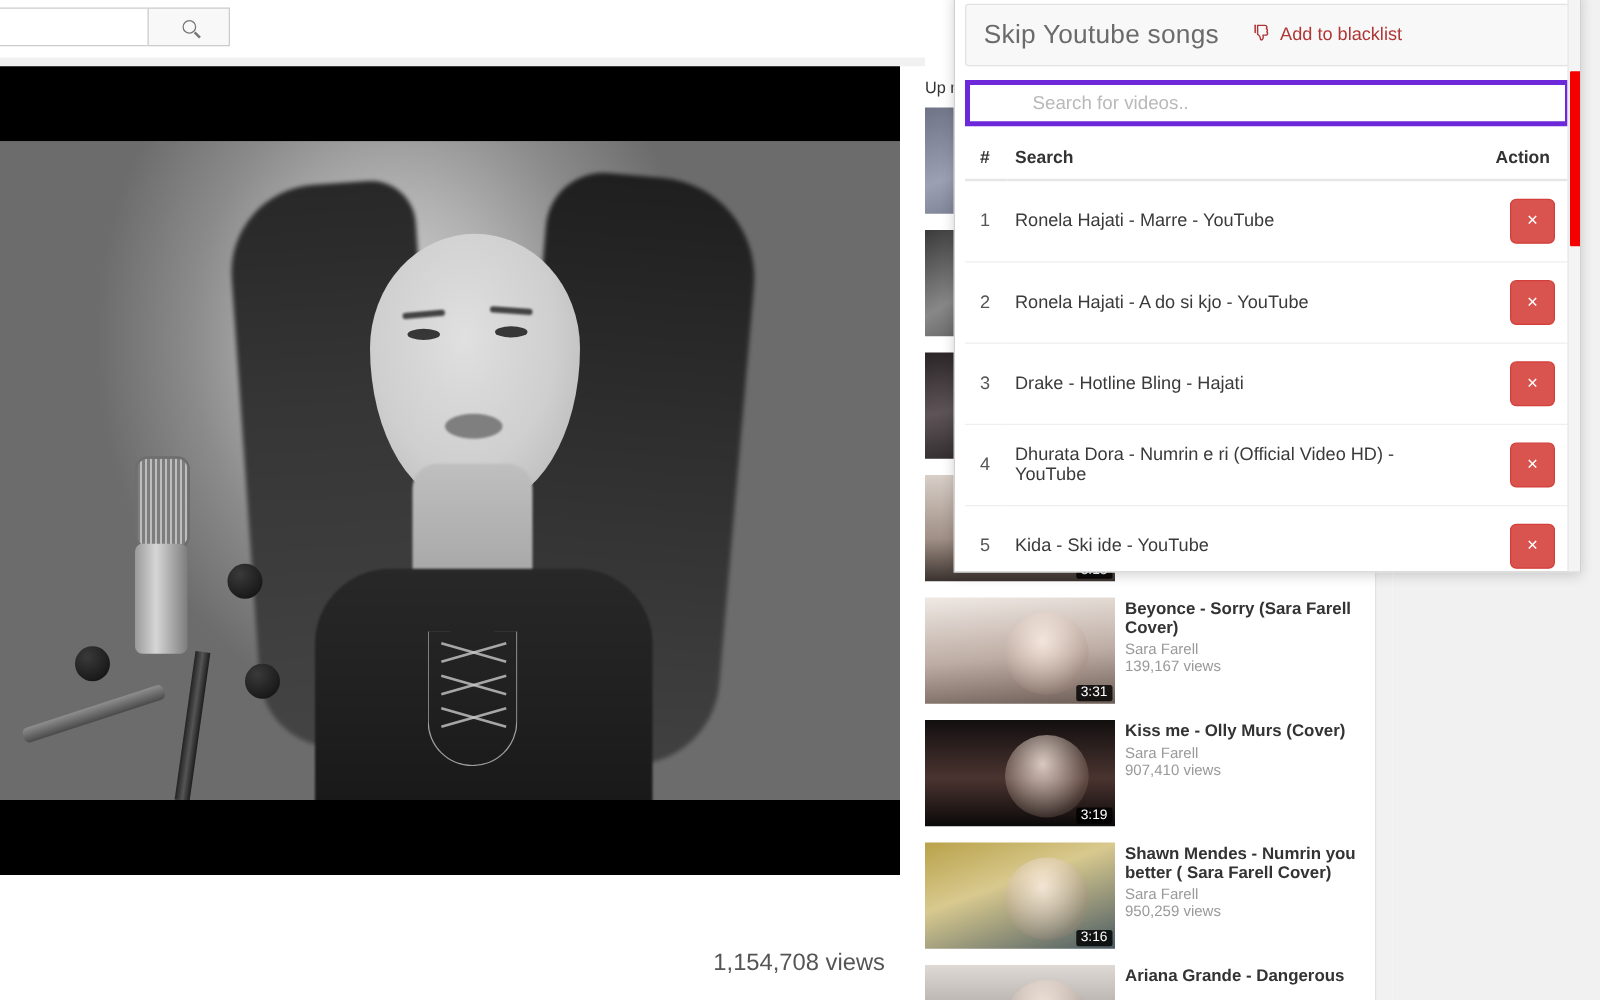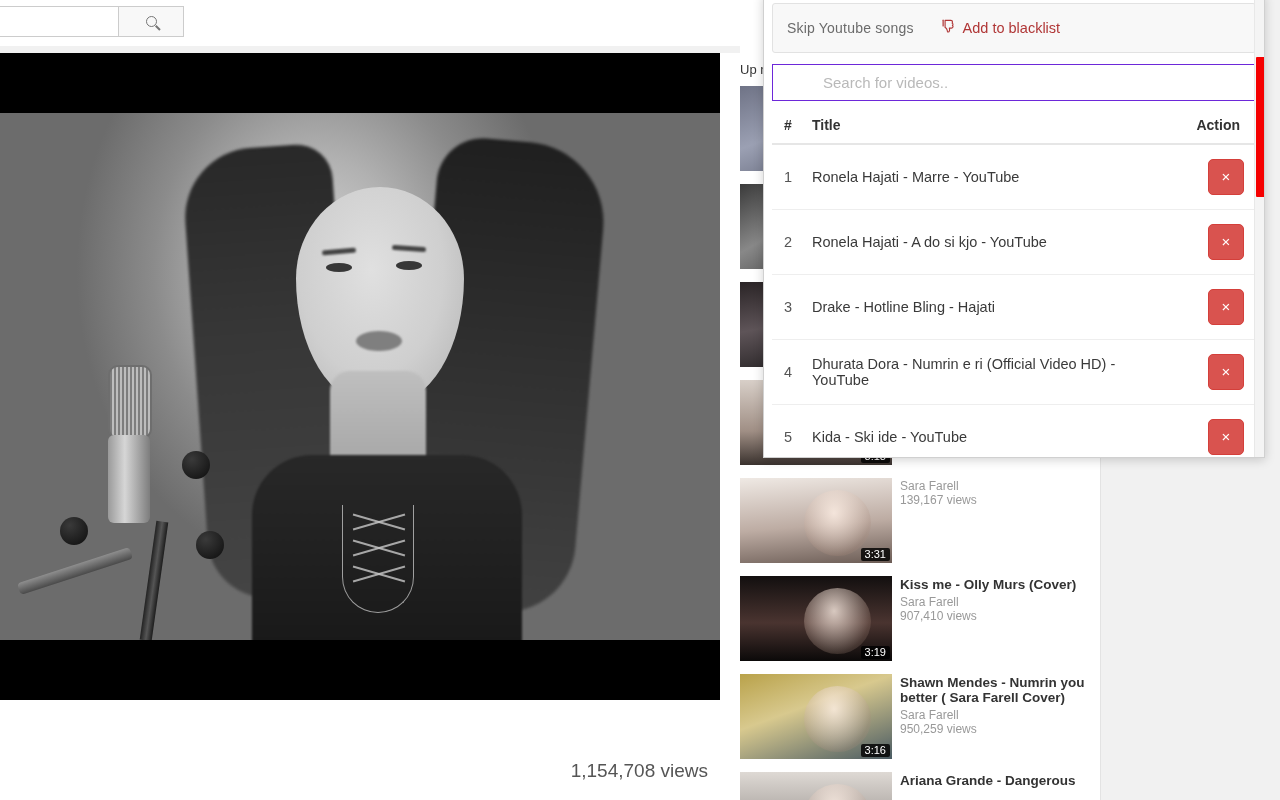--- a/index.html
+++ b/index.html
@@ -208,35 +208,35 @@
   .panel-header {
     margin: 8px 8px 0 8px;
     height: 50px;
     background: #f8f8f8;
     border: 1px solid #e2e2e2;
     border-radius: 3px;
     display: flex; align-items: center;
     padding: 0 14px;
   }
   .panel-title {
-    font-size: 14px; color: #6b6b6b; font-weight: normal;
+    font-size: 21px; color: #6b6b6b; font-weight: normal;
     letter-spacing: .2px;
   }
   .blacklist-link {
     margin-left: 28px;
     display: flex; align-items: center; gap: 6px;
     color: #b03636; font-size: 14.5px; cursor: pointer;
     text-decoration: none;
   }
   .thumbdown { display:inline-block; }
 
   .panel-search {
     margin: 11px 8px 0 8px;
     height: 37px;
-    border: 1px solid #6d28d9;
+    border: 4px solid #6d28d9;
     background: #fff;
     display: flex; align-items: center;
     padding-left: 48px;
   }
   .panel-search input {
     border: none; outline: none; width: 100%;
     font-family: "Liberation Sans", sans-serif;
     font-size: 15px; color: #333; background: transparent;
   }
   .panel-search input::placeholder { color: #b9b9b9; }
@@ -375,20 +375,21 @@
           <div class="vviews"></div>
         </div>
       </div>
 
       <div class="vitem">
         <div class="vthumb tb5">
           <div class="tbface"></div>
           <span class="vdur">3:31</span>
         </div>
         <div class="vmeta">
+          <div class="vtitle">Beyonce - Sorry (Sara Farell Cover)</div>
           <div class="vchan">Sara Farell</div>
           <div class="vviews">139,167 views</div>
         </div>
       </div>
 
       <div class="vitem">
         <div class="vthumb tb6">
           <div class="tbface"></div>
           <span class="vdur">3:19</span>
         </div>
@@ -446,21 +447,21 @@
 
     <div class="panel-search">
       <input placeholder="Search for videos.." style="">
     </div>
 
     <div class="table-wrap">
       <table class="songs">
         <thead>
           <tr>
             <th class="c-num">#</th>
-            <th>Title</th>
+            <th>Search</th>
             <th class="c-act">Action</th>
           </tr>
         </thead>
         <tbody>
           <tr>
             <td class="c-num">1</td>
             <td>Ronela Hajati - Marre - YouTube</td>
             <td class="c-act">
               <span class="del-btn">×</span>
             </td>

